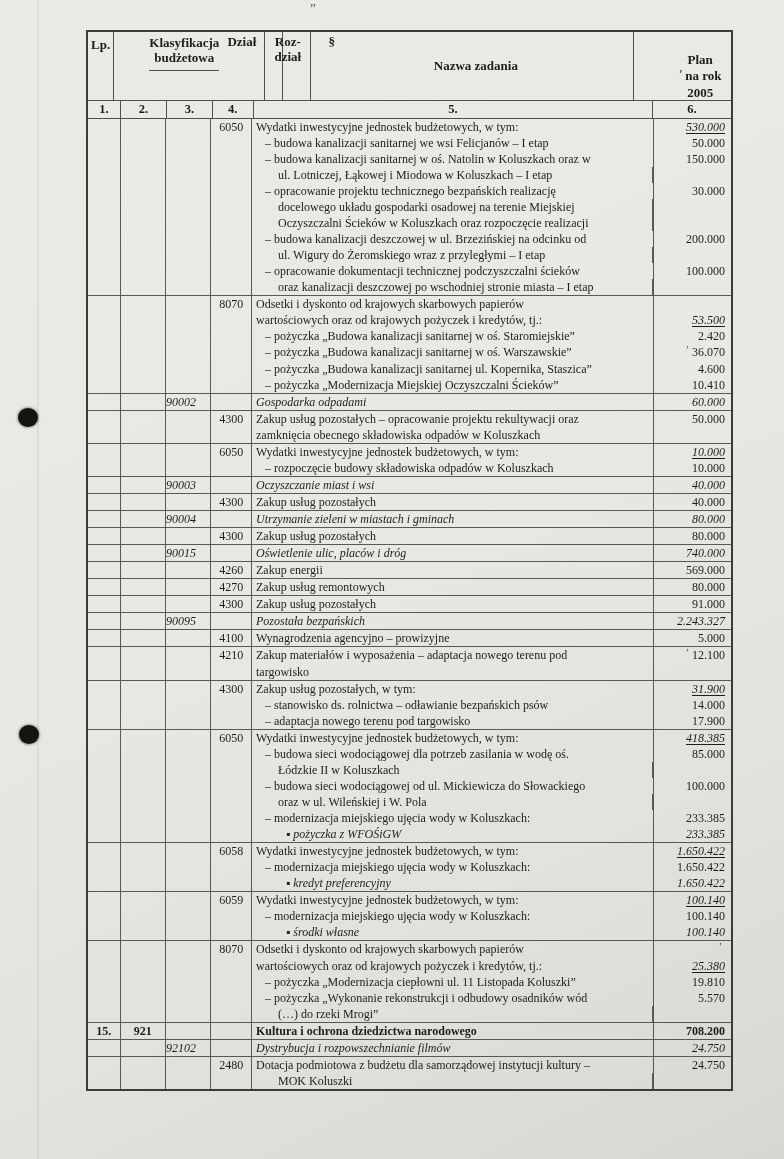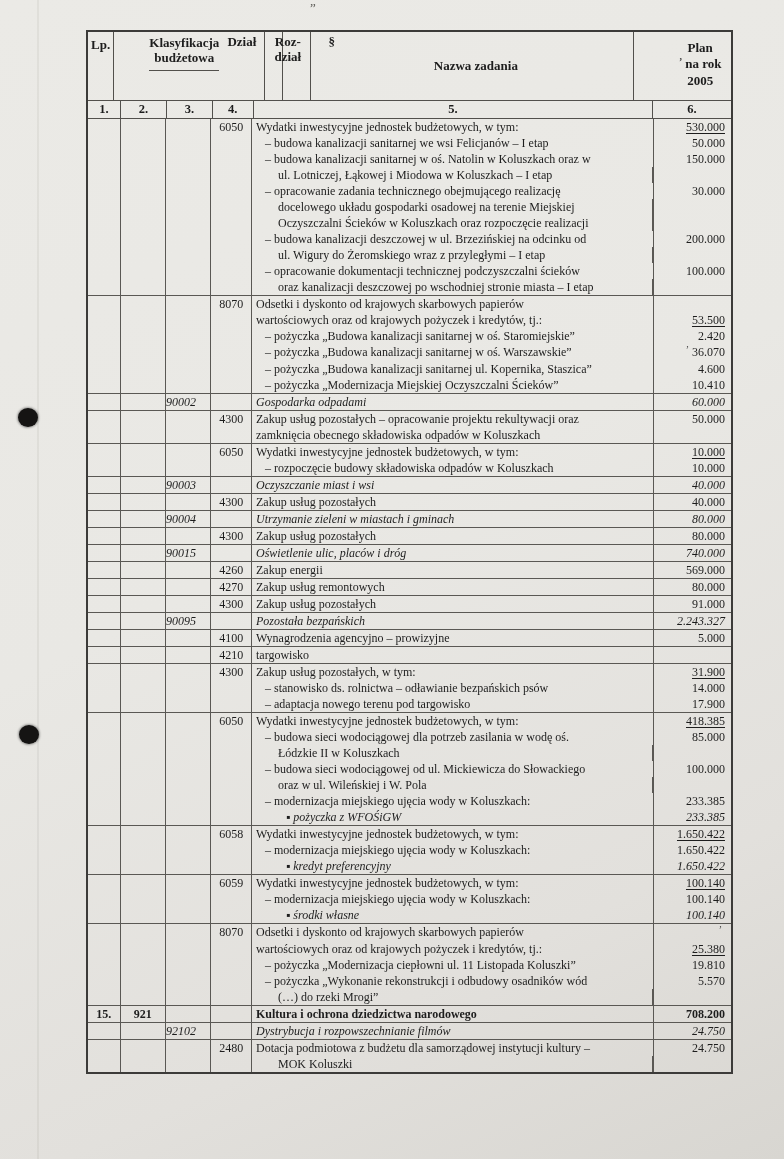--- a/index.html
+++ b/index.html
@@ -23,21 +23,21 @@
   .hdr{display:flex; border-bottom:1px solid #52504c; font-weight:bold; font-size:13px;gap:35px;}
   .hdr .hc{box-sizing:border-box;}
   .hc-lp{width:33px;border-right:1px solid #52504c;padding-top:5px;text-align:center;}
   .hc-klas{width:134px;border-right:1px solid #52504c;display:flex;flex-direction:row;}
   .klas-title{height:35px;border-bottom:1px solid #52504c;text-align:center;padding-top:3px;line-height:15px;}
   .klas-sub{display:flex;flex:1;}
   .sub-dzial{width:46px;border-right:1px solid #52504c;text-align:center;padding-top:2px;box-sizing:border-box;}
   .sub-rozdzial{width:46px;border-right:1px solid #52504c;text-align:center;padding-top:2px;line-height:15px;box-sizing:border-box;}
   .sub-par{width:41px;text-align:center;padding-top:2px;box-sizing:border-box;}
   .hc-name{width:400px;border-right:1px solid #52504c;display:flex;align-items:center;justify-content:center;}
-  .hc-plan{width:78px;text-align:center;padding-top:8px;line-height:16px;}
+  .hc-plan{width:78px;text-align:center;padding-top:20px;line-height:16px;}
   .hdr-row1{height:68px;}
   .numrow{display:flex;border-bottom:1px solid #52504c;font-weight:bold;font-size:12.5px;height:17px;line-height:16px;text-align:center;}
   .numrow .nc{box-sizing:border-box;border-right:1px solid #52504c;}
   .numrow .nc:last-child{border-right:none;}
   .n1{width:33px;} .n2{width:46px;} .n3{width:46px;} .n4{width:41px;} .n5{width:400px;} .n6{width:78px;}
   .tick{font-size:10px;color:#444;margin-right:3px;position:relative;top:-3px;}
 
   
   .trow{display:flex;border-bottom:1px solid #5a5854;font-size:12px;}
   .trow:last-child{border-bottom:none;}
@@ -46,21 +46,21 @@
   .c-dz{width:46px;text-align:center;font-weight:bold;padding-top:1px;}
   .c-rz{width:46px;text-align:left;font-style:italic;padding-top:1px;}
   .c-pr{width:41px;text-align:center;padding-top:1px;}
   .c-body{width:479px;border-right:none;display:flex;flex-direction:column;}
   .line{display:flex;min-height:16px;line-height:16px;}
   .nm{width:401px;box-sizing:border-box;padding-left:4px;padding-right:6px;}
   .nm.d{padding-left:26px;text-indent:-13px;}
   .nm.c{padding-left:26px;}
   .nm.s{padding-left:46px;text-indent:-12px;font-style:italic;}
   .vl{width:78px;box-sizing:border-box;border-left:1px solid #5a5854;text-align:right;padding-right:6px;}
-  .vl .val.u{text-decoration:underline;text-underline-offset:2px;}
+  .vl .val.u{text-decoration:underline;text-underline-offset:2px;font-style:italic;}
   .trow.sum .nm,.trow.sum .vl,.trow.sum .c-rz{font-style:italic;}
   .trow.head .nm,.trow.head .vl{font-weight:bold;}
   .vl .val.it{font-style:italic;}
 </style>
 </head>
 <body>
 
 <div class="page">
   <div class="crease"></div>
   <div class="hole h1"></div>
@@ -114,21 +114,21 @@
             </div>
             <div class="line">
               <div class="nm d">– budowa kanalizacji sanitarnej w oś. Natolin w Koluszkach oraz w</div>
               <div class="vl"><div class="val" style="display: inline;">150.000</div></div>
             </div>
             <div class="line">
               <div class="nm c">ul. Lotniczej, Łąkowej i Miodowa w Koluszkach – I etap</div>
               <div class="vl"></div>
             </div>
             <div class="line">
-              <div class="nm d">– opracowanie zadania technicznego obejmującego realizację</div>
+              <div class="nm d">– opracowanie projektu technicznego bezpańskich realizację</div>
               <div class="vl"><div class="val" style="display: inline;">30.000</div></div>
             </div>
             <div class="line">
               <div class="nm c">docelowego układu gospodarki osadowej na terenie Miejskiej</div>
               <div class="vl"></div>
             </div>
             <div class="line">
               <div class="nm c">Oczyszczalni Ścieków w Koluszkach oraz rozpoczęcie realizacji</div>
               <div class="vl"></div>
             </div>
@@ -345,20 +345,24 @@
               <div class="vl"><div class="val" style="display: inline;">5.000</div></div>
             </div>
           </div>
         </div>
         <div class="trow ">
           <div class="c c-lp"></div>
           <div class="c c-dz"></div>
           <div class="c c-rz"></div>
           <div class="c c-pr">4210</div>
           <div class="c c-body">
+            <div class="line">
+              <div class="nm p">Zakup materiałów i wyposażenia – adaptacja nowego terenu pod</div>
+              <div class="vl"><div class="tick" style="display: inline;">’</div><div class="val" style="display: inline;">12.100</div></div>
+            </div>
             <div class="line">
               <div class="nm p">targowisko</div>
               <div class="vl"></div>
             </div>
           </div>
         </div>
         <div class="trow ">
           <div class="c c-lp"></div>
           <div class="c c-dz"></div>
           <div class="c c-rz"></div>

